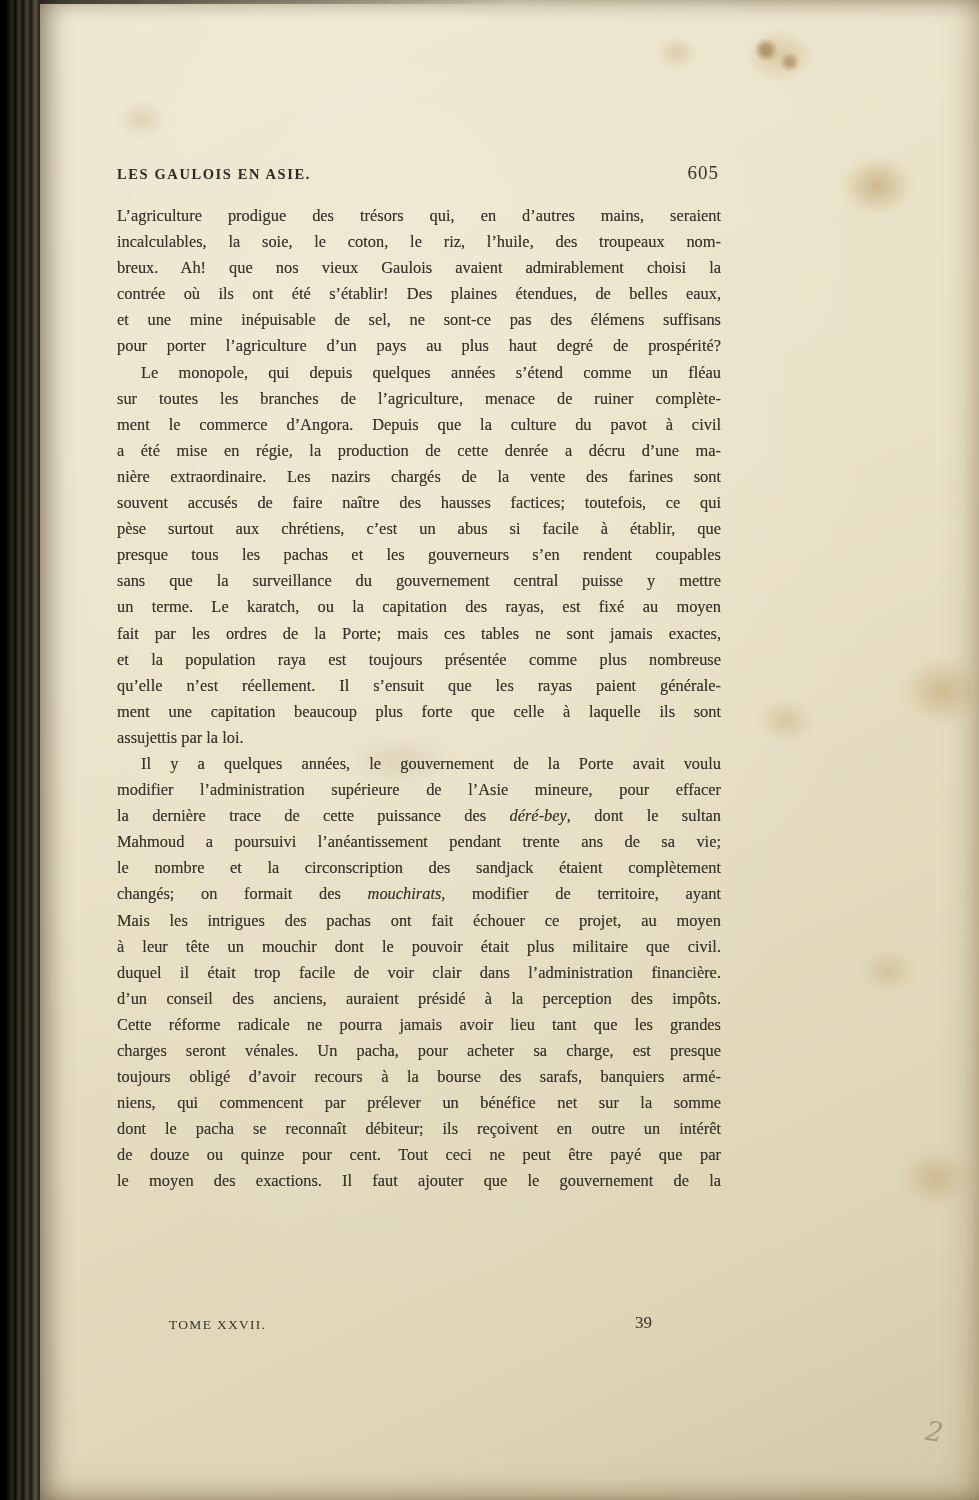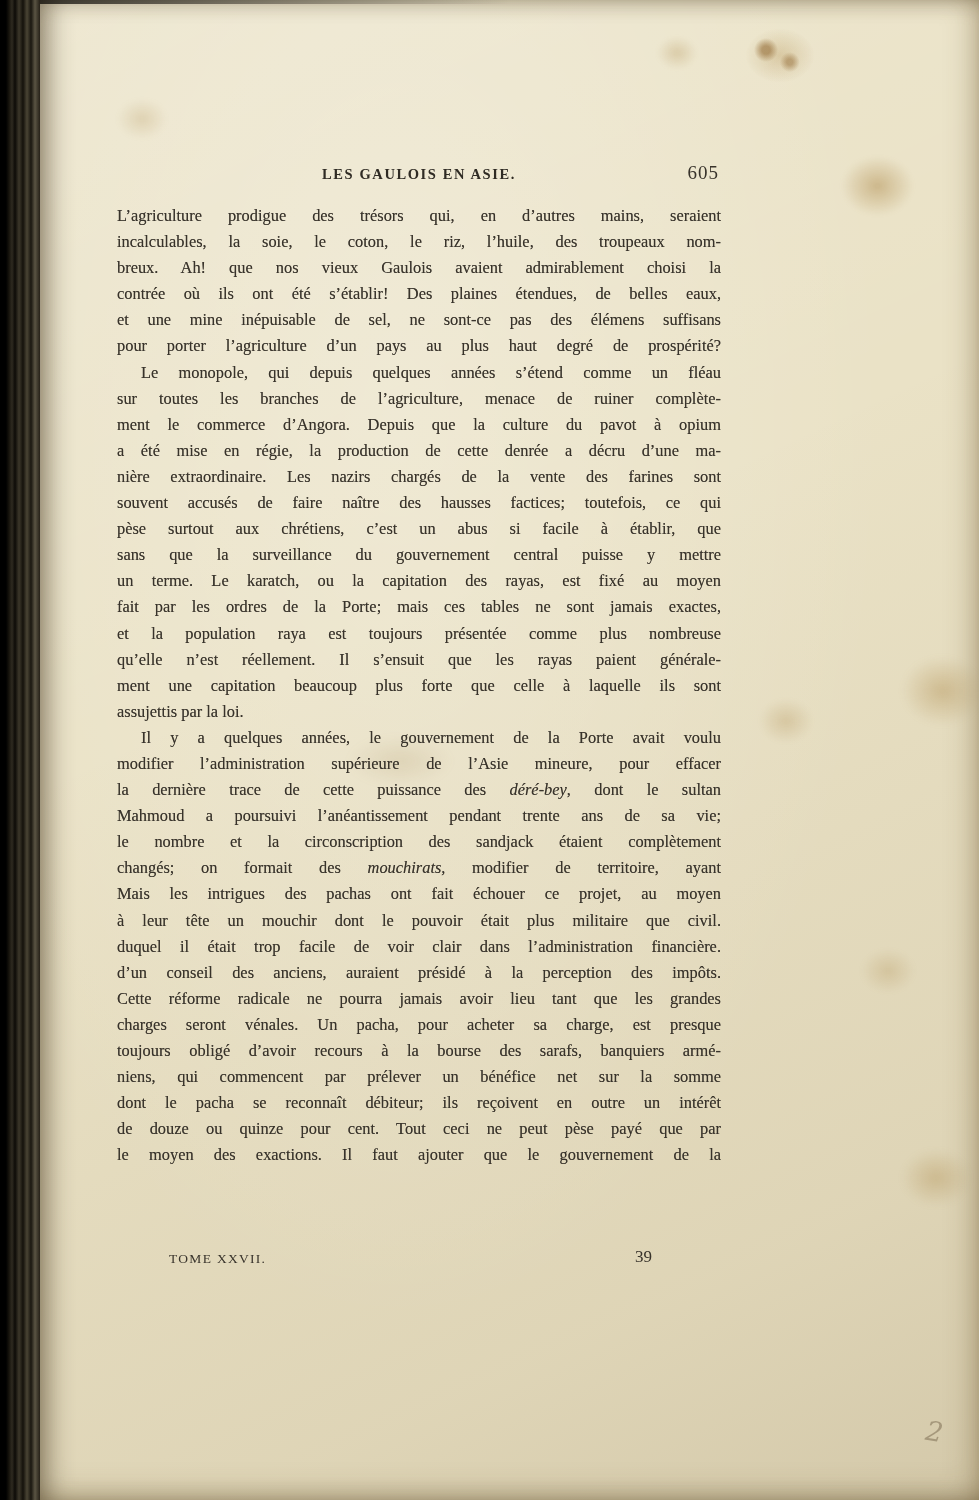--- a/index.html
+++ b/index.html
@@ -73,40 +73,39 @@
         filter: blur(2.5px); }
 
   
   .content {
     position: absolute; left: 77px; top: 166px; width: 604px;
     color: var(--ink, #38332b);
   }
   .header { position: relative; height: 26px; }
   .running-title {
     position: absolute; left: 0; right: 0; top: 0;
-    text-align: center;
     font-weight: bold; font-size: 14.5px; letter-spacing: 1.6px;
     color: var(--header-ink, #2f2b24);
   }
   .page-number {
     position: absolute; right: 2px; top: -4px;
     font-size: 19px; letter-spacing: 1px;
   }
 
   .text-block { margin-top: 11px; font-size: 16.4px; text-shadow: 0 0 0.4px rgba(56,51,43,0.55); }
   .line {
     height: 26.1px; line-height: 26.1px;
     text-align: justify; text-align-last: justify;
     overflow: hidden; white-space: nowrap;
   }
   .line.short-last { text-align-last: left; }
   .para.indent .line.first { text-indent: 24px; font-family: Liberation Serif, serif; }
   em { font-style: italic; }
 
-  .footer { position: absolute; left: 77px; top: 1247px; width: 604px; height: 26px; color: var(--ink, #38332b); }
+  .footer { position: absolute; left: 77px; top: 1313px; width: 604px; height: 26px; color: var(--ink, #38332b); }
   .tome { position: absolute; left: 52px; top: 4px; font-size: 13.5px; letter-spacing: 1.3px; }
   .sig  { position: absolute; left: 518px; top: 0; font-size: 17px; }
 
   .handwritten {
     position: absolute; left: 886px; top: 1416px;
     font-family: "DejaVu Serif", serif;
     font-style: italic; font-size: 27px;
     color: rgba(92,76,50,0.40);
     transform: rotate(9deg);
   }
@@ -140,25 +139,26 @@
             <div class="line first"><span>L’agriculture prodigue des trésors qui, en d’autres mains, seraient</span></div>
             <div class="line"><span>incalculables, la soie, le coton, le riz, l’huile, des troupeaux nom-</span></div>
             <div class="line"><span>breux. Ah! que nos vieux Gaulois avaient admirablement choisi la</span></div>
             <div class="line"><span>contrée où ils ont été s’établir! Des plaines étendues, de belles eaux,</span></div>
             <div class="line"><span>et une mine inépuisable de sel, ne sont-ce pas des élémens suffisans</span></div>
             <div class="line"><span>pour porter l’agriculture d’un pays au plus haut degré de prospérité?</span></div>
           </div>
           <div class="para indent">
             <div class="line first"><span>Le monopole, qui depuis quelques années s’étend comme un fléau</span></div>
             <div class="line"><span>sur toutes les branches de l’agriculture, menace de ruiner complète-</span></div>
-            <div class="line"><span>ment le commerce d’Angora. Depuis que la culture du pavot à opium</span></div>
+            <div class="line"><span>ment le commerce d’Angora. Depuis que la culture du pavot à civil</span></div>
             <div class="line"><span>a été mise en régie, la production de cette denrée a décru d’une ma-</span></div>
             <div class="line"><span>nière extraordinaire. Les nazirs chargés de la vente des farines sont</span></div>
             <div class="line"><span>souvent accusés de faire naître des hausses factices; toutefois, ce qui</span></div>
             <div class="line"><span>pèse surtout aux chrétiens, c’est un abus si facile à établir, que</span></div>
+            <div class="line"><span>presque tous les pachas et les gouverneurs s’en rendent coupables</span></div>
             <div class="line"><span>sans que la surveillance du gouvernement central puisse y mettre</span></div>
             <div class="line"><span>un terme. Le karatch, ou la capitation des rayas, est fixé au moyen</span></div>
             <div class="line"><span>fait par les ordres de la Porte; mais ces tables ne sont jamais exactes,</span></div>
             <div class="line"><span>et la population raya est toujours présentée comme plus nombreuse</span></div>
             <div class="line"><span>qu’elle n’est réellement. Il s’ensuit que les rayas paient générale-</span></div>
             <div class="line"><span>ment une capitation beaucoup plus forte que celle à laquelle ils sont</span></div>
             <div class="line short-last"><span>assujettis par la loi.</span></div>
           </div>
           <div class="para indent">
             <div class="line first"><span>Il y a quelques années, le gouvernement de la Porte avait voulu</span></div>
@@ -169,21 +169,21 @@
             <div class="line"><span>changés; on formait des </span><em>mouchirats,</em><span> modifier de territoire, ayant</span></div>
             <div class="line"><span>Mais les intrigues des pachas ont fait échouer ce projet, au moyen</span></div>
             <div class="line"><span>à leur tête un mouchir dont le pouvoir était plus militaire que civil.</span></div>
             <div class="line"><span>duquel il était trop facile de voir clair dans l’administration financière.</span></div>
             <div class="line"><span>d’un conseil des anciens, auraient présidé à la perception des impôts.</span></div>
             <div class="line"><span>Cette réforme radicale ne pourra jamais avoir lieu tant que les grandes</span></div>
             <div class="line"><span>charges seront vénales. Un pacha, pour acheter sa charge, est presque</span></div>
             <div class="line"><span>toujours obligé d’avoir recours à la bourse des sarafs, banquiers armé-</span></div>
             <div class="line"><span>niens, qui commencent par prélever un bénéfice net sur la somme</span></div>
             <div class="line"><span>dont le pacha se reconnaît débiteur; ils reçoivent en outre un intérêt</span></div>
-            <div class="line"><span>de douze ou quinze pour cent. Tout ceci ne peut pèse payé que par</span></div>
+            <div class="line"><span>de douze ou quinze pour cent. Tout ceci ne peut être payé que par</span></div>
             <div class="line"><span>le moyen des exactions. Il faut ajouter que le gouvernement de la</span></div>
           </div>
         </div>
     </div>
 
     <div class="footer">
       <span class="tome">TOME XXVII.</span>
       <span class="sig">39</span>
     </div>
 

